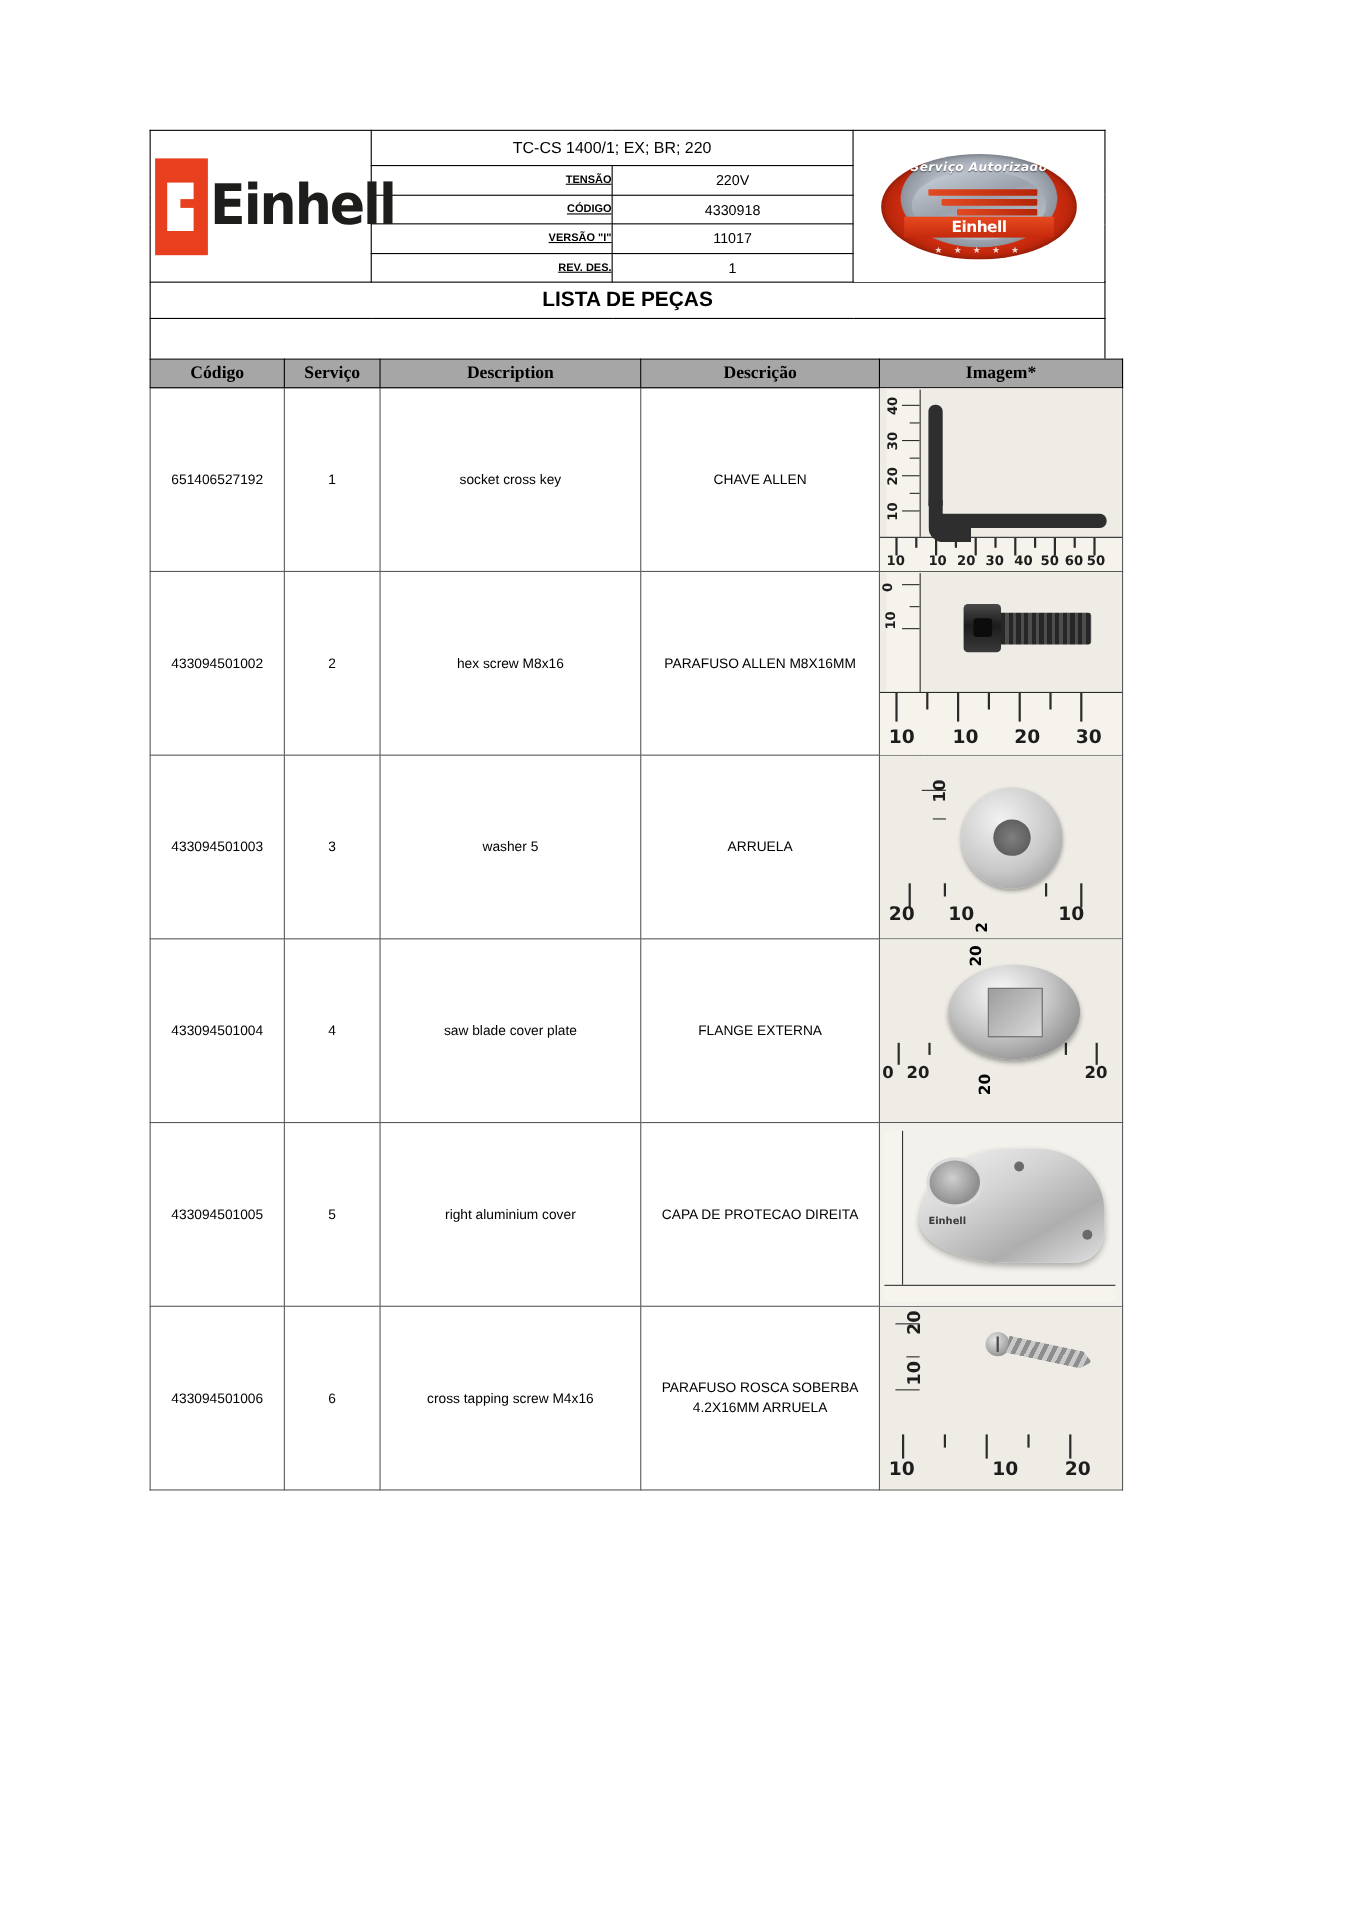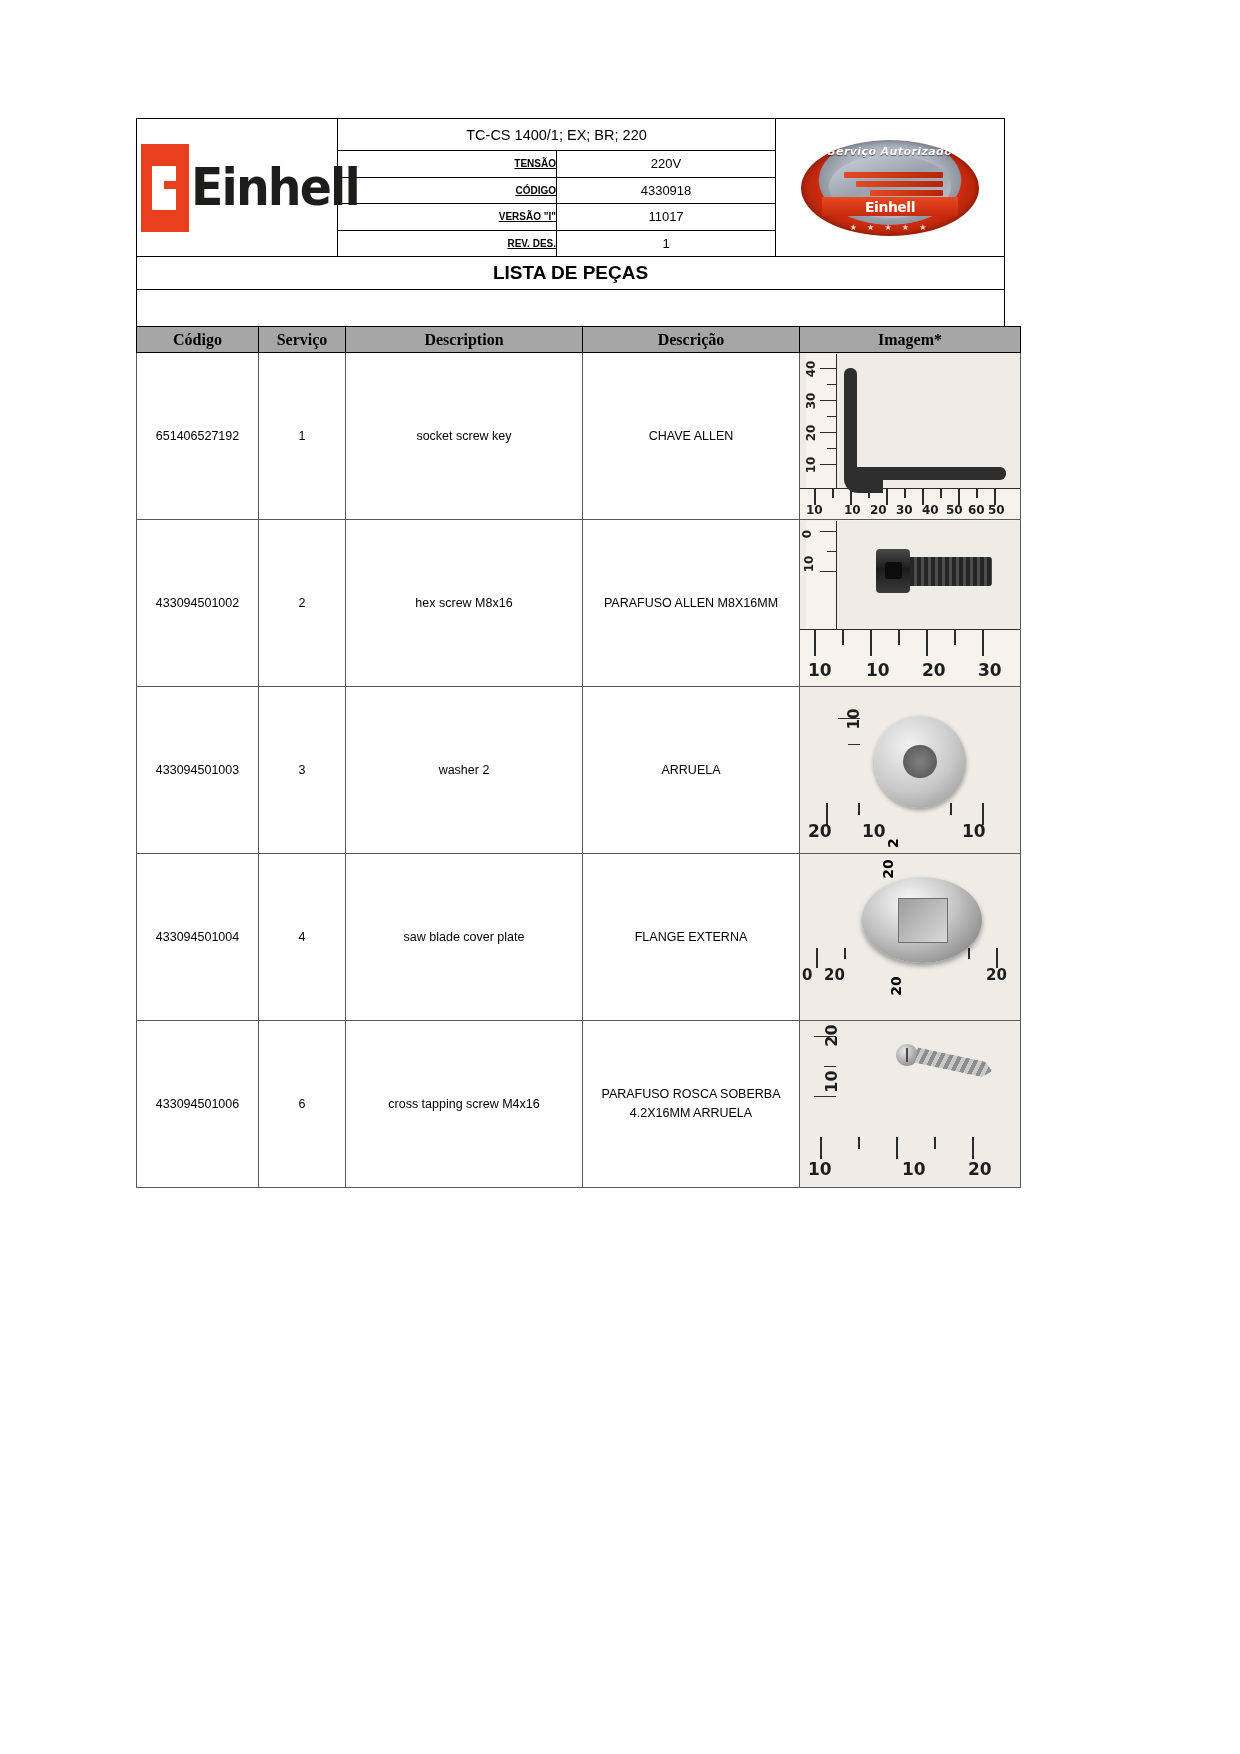--- a/index.html
+++ b/index.html
@@ -472,21 +472,21 @@
         <th class="col-desc-en">Description</th>
         <th class="col-desc-pt">Descrição</th>
         <th class="col-imagem">Imagem*</th>
       </tr>
     </thead>
     <tbody>
 
       <tr>
         <td>651406527192</td>
         <td>1</td>
-        <td>socket screw key</td>
+        <td>socket cross key</td>
         <td>CHAVE ALLEN</td>
         <td class="img-cell">
           <div class="photo">
             <div class="ruler-v" style="left:6px;">
               <div class="tick" style="top:14px;width:16px;"></div>
               <div class="tick" style="top:30px;width:9px;"></div>
               <div class="tick" style="top:46px;width:16px;"></div>
               <div class="tick" style="top:62px;width:9px;"></div>
               <div class="tick" style="top:78px;width:16px;"></div>
               <div class="tick" style="top:94px;width:9px;"></div>
@@ -553,21 +553,21 @@
             </div>
             <div class="screw-head" style="left:76px;top:28px;"></div>
             <div class="screw-shaft" style="left:110px;top:36px;width:82px;"></div>
           </div>
         </td>
       </tr>
 
       <tr>
         <td>433094501003</td>
         <td>3</td>
-        <td>washer 2</td>
+        <td>washer 5</td>
         <td>ARRUELA</td>
         <td class="img-cell">
           <div class="photo">
             <div class="ruler-v" style="left:30px;background:transparent;border:none;">
               <div class="tick" style="top:30px;width:22px;background:#2b2b2b;"></div>
               <div class="tick" style="top:56px;width:12px;background:#2b2b2b;"></div>
               <div class="lbl" style="top:22px;left:14px;font-size:15px;">10</div>
             </div>
             <div class="ruler-h" style="bottom:28px;background:transparent;border:none;height:22px;">
               <div class="tick" style="left:26px;height:22px;background:#2b2b2b;"></div>
@@ -600,20 +600,37 @@
               <div class="lbl" style="bottom:-16px;left:24px;font-size:15px;">20</div>
               <div class="lbl" style="bottom:-16px;left:186px;font-size:15px;">20</div>
             </div>
             <div class="lbl" style="position:absolute;top:6px;left:78px;font-family:'DejaVu Sans',sans-serif;font-weight:bold;font-size:14px;transform:rotate(-90deg);">20</div>
             <div class="lbl" style="position:absolute;bottom:26px;left:86px;font-family:'DejaVu Sans',sans-serif;font-weight:bold;font-size:14px;transform:rotate(-90deg);">20</div>
             <div class="flange" style="left:62px;top:22px;width:120px;height:86px;"></div>
           </div>
         </td>
       </tr>
 
+      <tr>
+        <td>433094501005</td>
+        <td>5</td>
+        <td>right aluminium cover</td>
+        <td>CAPA DE PROTECAO DIREITA</td>
+        <td class="img-cell">
+          <div class="photo" style="background:#f3f1ec;">
+            <div class="mini-ruler" style="left:4px;top:6px;width:16px;height:150px;border-right:1px solid #333;"></div>
+            <div class="mini-ruler" style="left:4px;bottom:4px;width:210px;height:14px;border-top:1px solid #333;"></div>
+            <div class="cover" style="left:36px;top:22px;width:168px;height:104px;"></div>
+            <div class="cover-tube" style="left:42px;top:30px;"></div>
+            <div class="cover-hole" style="left:122px;top:34px;"></div>
+            <div class="cover-hole" style="left:184px;top:96px;"></div>
+            <div class="cover-brand" style="left:44px;top:84px;">Einhell</div>
+          </div>
+        </td>
+      </tr>
 
       <tr>
         <td>433094501006</td>
         <td>6</td>
         <td>cross tapping screw M4x16</td>
         <td class="cell-desc-pt">
           <div>PARAFUSO ROSCA SOBERBA</div>
           <div>4.2X16MM ARRUELA</div>
         </td>
         <td class="img-cell">

